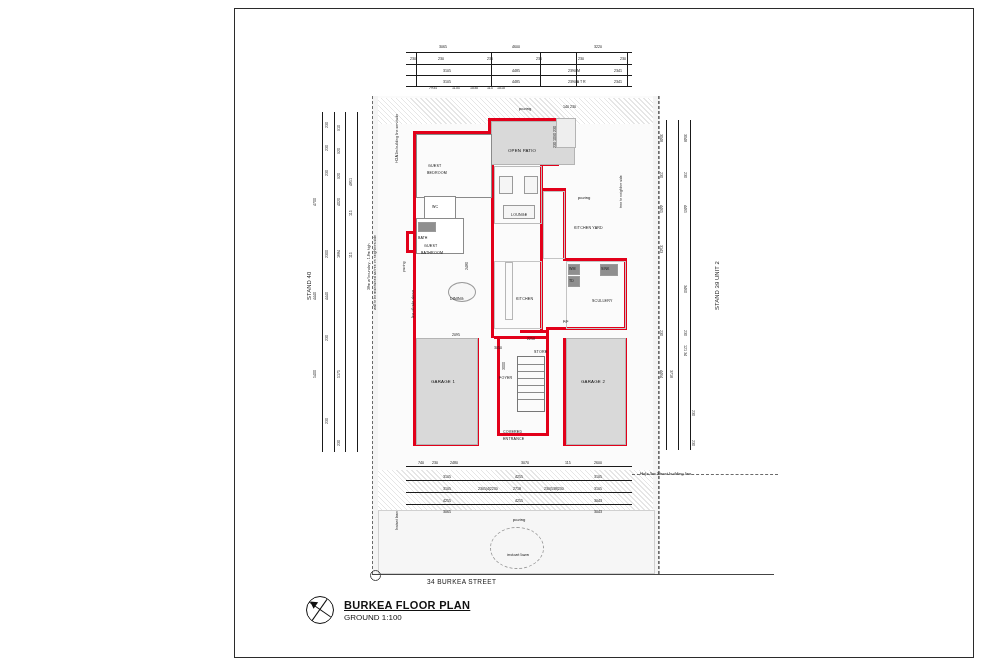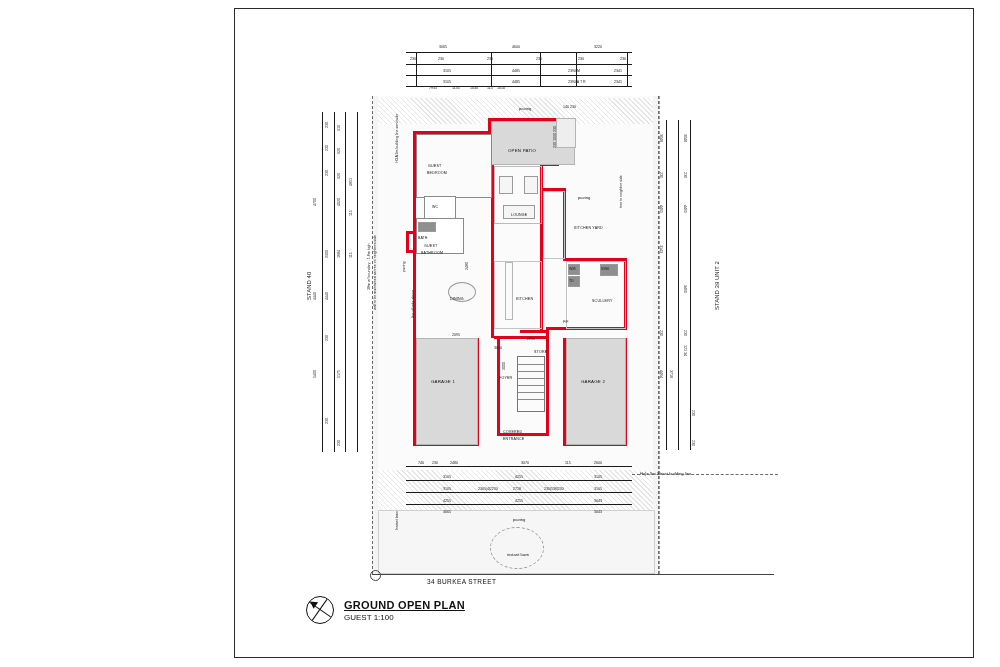--- a/index.html
+++ b/index.html
@@ -433,18 +433,18 @@
   <div class="circle-node" style="left:370px;top:570px;"></div>
   <div class="street-label" style="left:427px;top:578px;">34 BURKEA STREET</div>
   <div class="dash-line" style="left:632px;top:474px;width:146px;"></div>
   <div class="street-line" style="left:654px;top:574px;width:120px;"></div>
 
   <div class="title-wrap">
     <div class="north-arrow">
       <span class="na-head"></span>
     </div>
     <div>
-      <div class="title-main">GROUND OPEN PLAN</div>
-      <div class="title-sub">GUEST 1:100</div>
+      <div class="title-main">BURKEA FLOOR PLAN</div>
+      <div class="title-sub">GROUND 1:100</div>
     </div>
   </div>
 
 </div>
 
 </body></html>

